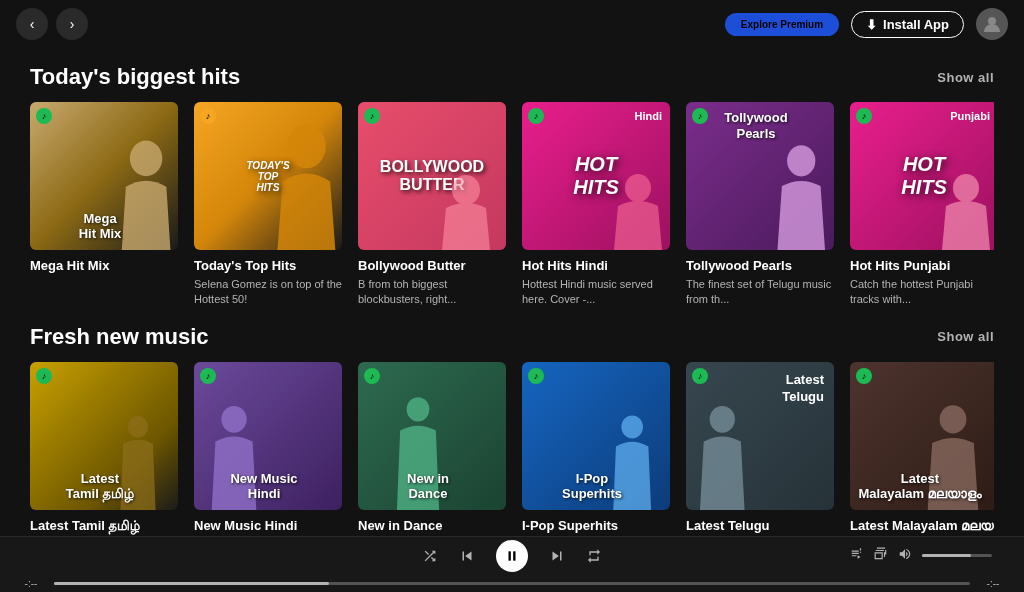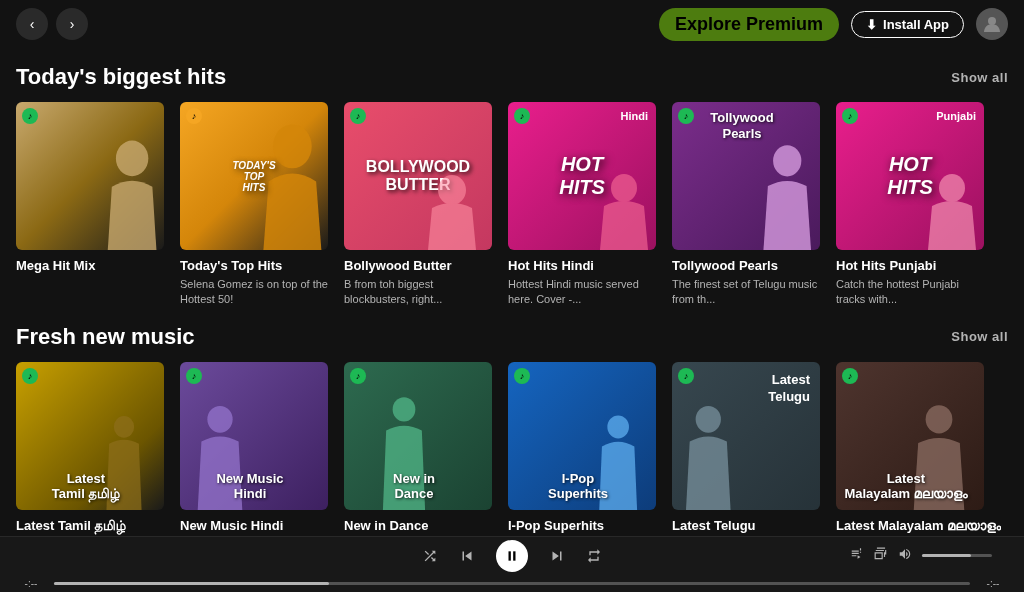--- a/index.html
+++ b/index.html
@@ -38,26 +38,26 @@
       align-items: center;
       justify-content: center;
       font-size: 14px;
     }
     .header-right {
       display: flex;
       align-items: center;
       gap: 12px;
     }
     .explore-premium-btn {
-      background: #4d7c0f;
+      background: #1d4ed8;
       color: #000;
       border: none;
       border-radius: 20px;
       padding: 6px 16px;
-      font-size: 18px;
+      font-size: 10px;
       font-weight: 700;
       cursor: pointer;
       white-space: nowrap;
     }
     .install-app-btn {
       background: transparent;
       border: 1px solid #fff;
       border-radius: 20px;
       padding: 5px 14px;
       color: #fff;
@@ -76,21 +76,21 @@
       background: #555;
       overflow: hidden;
       display: flex;
       align-items: center;
       justify-content: center;
       font-size: 14px;
     }
 
     
     .main-content {
-      padding: 0 16px;
+      padding: 0 30px;
       height: 488px;
       overflow-y: auto;
     }
     .section-header {
       display: flex;
       justify-content: space-between;
       align-items: center;
       margin: 16px 0 12px;
     }
     .section-title {
@@ -356,20 +356,21 @@
 
     <div class="card">
       <div class="card-img">
         <div class="card-img-inner card-mega">
           <span class="spotify-dot">♪</span>
 
           <svg width="80" height="120" viewBox="0 0 80 148" style="position:absolute;right:0;bottom:0;opacity:0.8">
             <ellipse cx="50" cy="35" rx="20" ry="22" fill="#c8a96e"></ellipse>
             <path d="M25 70 Q50 55 75 70 L80 148 L20 148 Z" fill="#c8a96e"></path>
           </svg>
+          <div class="card-overlay-text">Mega<br>Hit Mix</div>
         </div>
       </div>
       <div class="card-title">Mega Hit Mix</div>
     </div>
 
     <div class="card">
       <div class="card-img">
         <div class="card-img-inner card-top-hits">
           <span class="spotify-dot" style="background:#f5a623;">♪</span>
           <svg width="90" height="130" viewBox="0 0 80 148" style="position:absolute;right:-5px;bottom:0;opacity:0.85">

